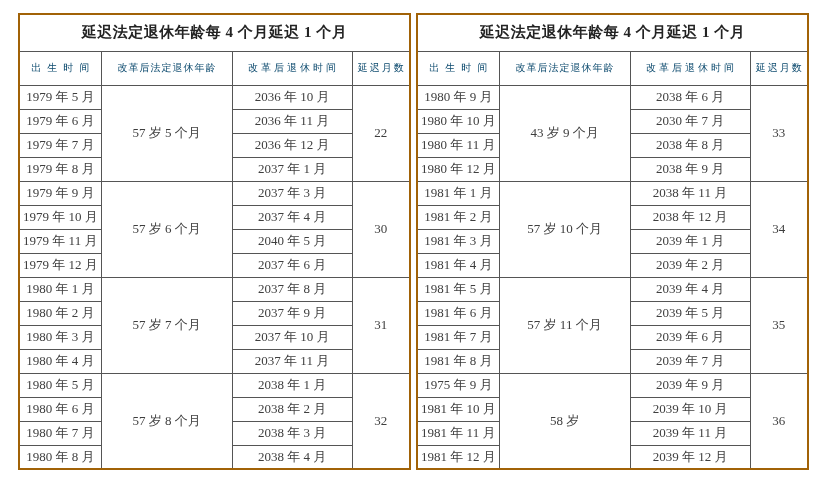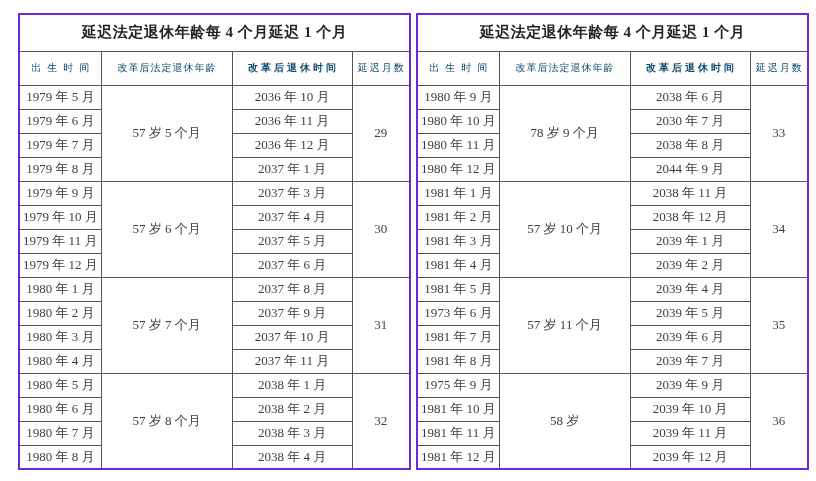--- a/index.html
+++ b/index.html
@@ -12,21 +12,21 @@
   }
   .tables-wrap {
     display: flex;
     gap: 5px;
     padding: 13px 0 0 18px;
   }
   table.retire {
     border-collapse: collapse;
     table-layout: fixed;
     width: 391px;
-    border: 2px solid #6d28d9;
+    border: 2px solid #a16207;
   }
   table.retire th, table.retire td {
     border: 1px solid #555555;
     text-align: center;
     vertical-align: middle;
     padding: 0;
     white-space: nowrap;
     overflow: hidden;
   }
   .title-cell {
@@ -37,21 +37,21 @@
     letter-spacing: 0.5px;
   }
   .col-head {
     height: 34px;
     font-size: 10px;
     font-weight: 400;
     color: #0c4a6e;
   }
   .ls-birth  { letter-spacing: 6px; text-indent: 6px; }
   .ls-age    { letter-spacing: 1px; text-indent: 1px; }
-  .ls-ret    { letter-spacing: 3px; text-indent: 3px; font-weight: bold; }
+  .ls-ret    { letter-spacing: 3px; text-indent: 3px; }
   .ls-delay  { letter-spacing: 2px; text-indent: 2px; }
   table.retire td {
     height: 24px;
     font-size: 13px;
     color: #3e3e3e;
   }
 </style>
 </head>
 <body>
 
@@ -72,21 +72,21 @@
       <th class="col-head ls-birth">出生时间</th>
       <th class="col-head ls-age">改革后法定退休年龄</th>
       <th class="col-head ls-ret">改革后退休时间</th>
       <th class="col-head ls-delay">延迟月数</th>
     </tr>
 
     <tr>
       <td>1979 年 5 月</td>
       <td rowspan="4">57 岁 5 个月</td>
       <td>2036 年 10 月</td>
-      <td rowspan="4">29</td>
+      <td rowspan="4">22</td>
     </tr>
     <tr>
       <td>1979 年 6 月</td>
       <td>2036 年 11 月</td>
     </tr>
     <tr>
       <td>1979 年 7 月</td>
       <td>2036 年 12 月</td>
     </tr>
     <tr>
@@ -99,21 +99,21 @@
       <td rowspan="4">57 岁 6 个月</td>
       <td>2037 年 3 月</td>
       <td rowspan="4">30</td>
     </tr>
     <tr>
       <td>1979 年 10 月</td>
       <td>2037 年 4 月</td>
     </tr>
     <tr>
       <td>1979 年 11 月</td>
-      <td>2037 年 5 月</td>
+      <td>2040 年 5 月</td>
     </tr>
     <tr>
       <td>1979 年 12 月</td>
       <td>2037 年 6 月</td>
     </tr>
 
     <tr>
       <td>1980 年 1 月</td>
       <td rowspan="4">57 岁 7 个月</td>
       <td>2037 年 8 月</td>
@@ -166,35 +166,35 @@
     </tr>
     <tr>
       <th class="col-head ls-birth">出生时间</th>
       <th class="col-head ls-age">改革后法定退休年龄</th>
       <th class="col-head ls-ret">改革后退休时间</th>
       <th class="col-head ls-delay">延迟月数</th>
     </tr>
 
     <tr>
       <td>1980 年 9 月</td>
-      <td rowspan="4">78 岁 9 个月</td>
+      <td rowspan="4">43 岁 9 个月</td>
       <td>2038 年 6 月</td>
       <td rowspan="4">33</td>
     </tr>
     <tr>
       <td>1980 年 10 月</td>
       <td>2030 年 7 月</td>
     </tr>
     <tr>
       <td>1980 年 11 月</td>
       <td>2038 年 8 月</td>
     </tr>
     <tr>
       <td>1980 年 12 月</td>
-      <td>2044 年 9 月</td>
+      <td>2038 年 9 月</td>
     </tr>
 
     <tr>
       <td>1981 年 1 月</td>
       <td rowspan="4">57 岁 10 个月</td>
       <td>2038 年 11 月</td>
       <td rowspan="4">34</td>
     </tr>
     <tr>
       <td>1981 年 2 月</td>
@@ -209,21 +209,21 @@
       <td>2039 年 2 月</td>
     </tr>
 
     <tr>
       <td>1981 年 5 月</td>
       <td rowspan="4">57 岁 11 个月</td>
       <td>2039 年 4 月</td>
       <td rowspan="4">35</td>
     </tr>
     <tr>
-      <td>1973 年 6 月</td>
+      <td>1981 年 6 月</td>
       <td>2039 年 5 月</td>
     </tr>
     <tr>
       <td>1981 年 7 月</td>
       <td>2039 年 6 月</td>
     </tr>
     <tr>
       <td>1981 年 8 月</td>
       <td>2039 年 7 月</td>
     </tr>

